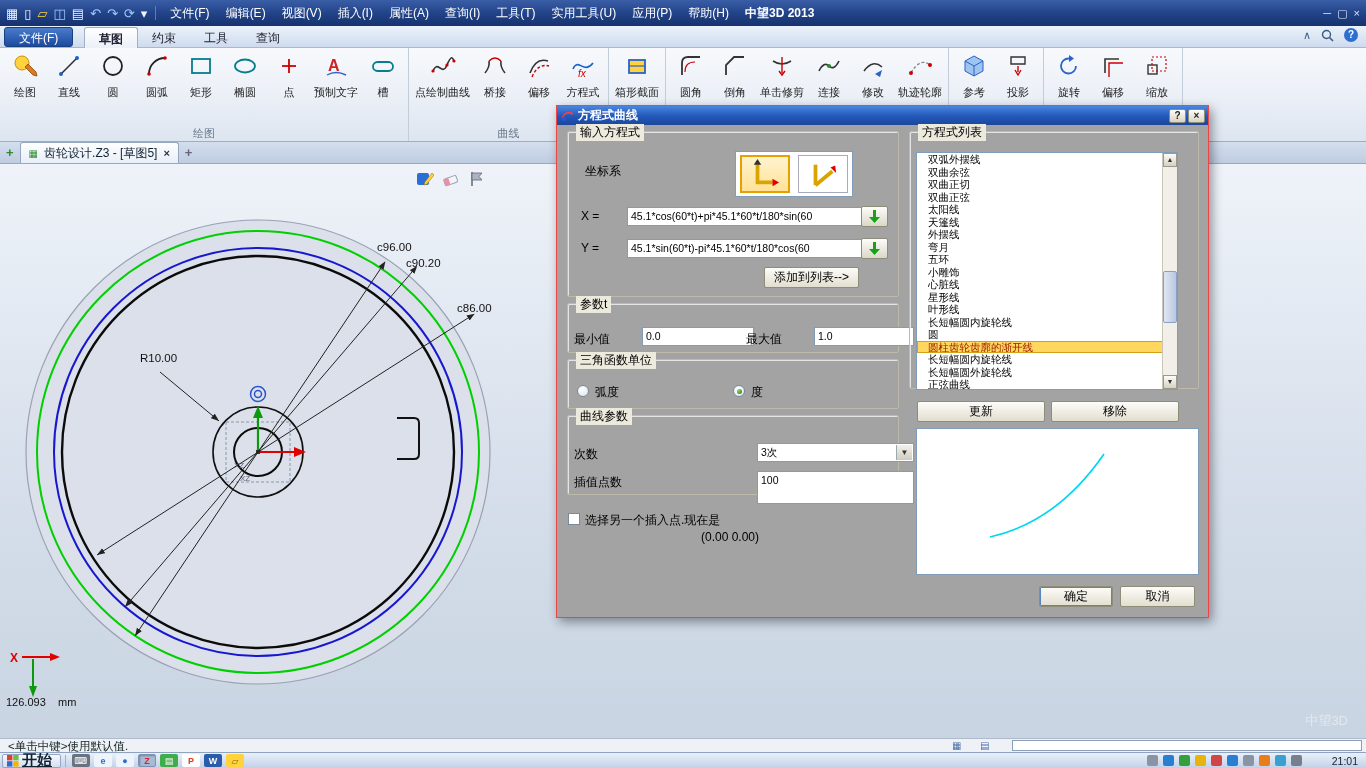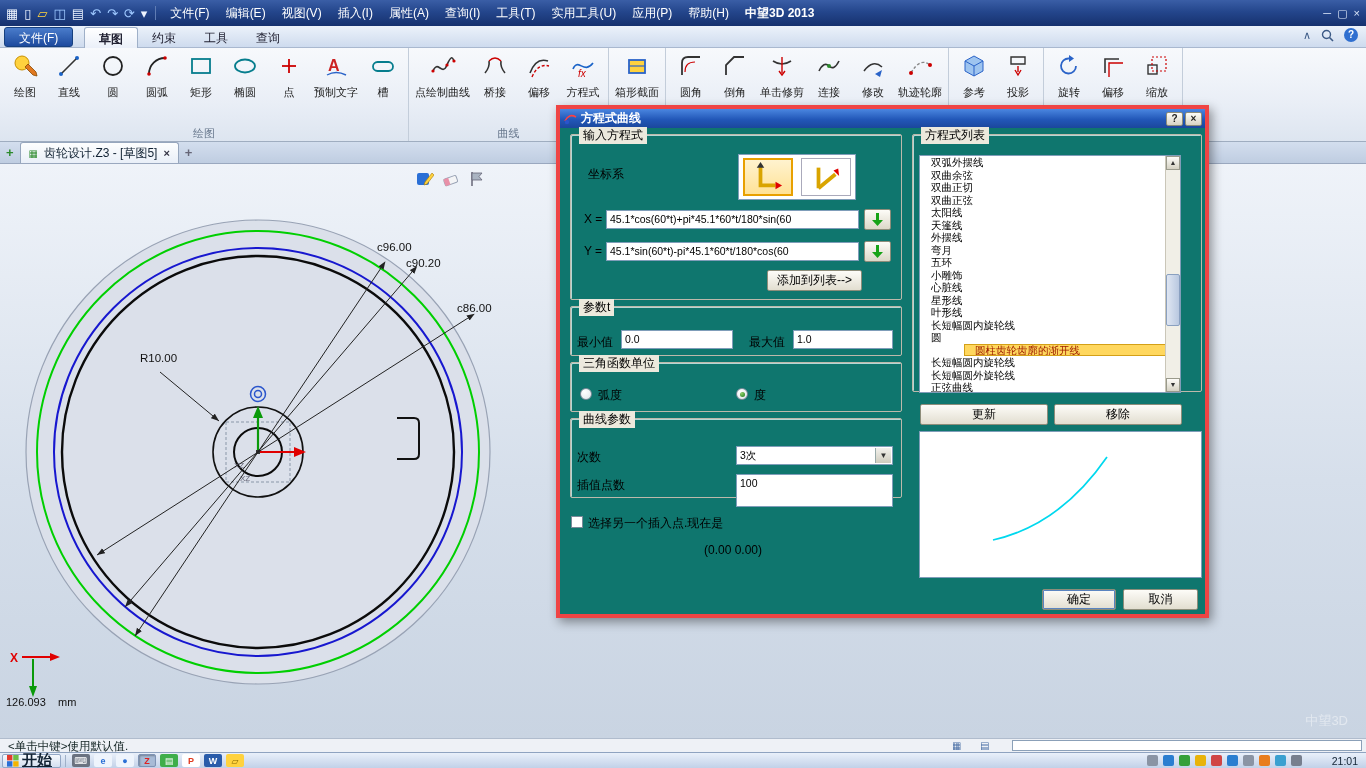--- a/index.html
+++ b/index.html
@@ -63,54 +63,54 @@
   
   .canvas { position:absolute; left:0; top:164px; width:1366px; height:574px;
             background:linear-gradient(180deg,#eff3f9 0%,#d6dfeb 55%,#c9d4e2 100%); }
   .canvas svg.sketch { position:absolute; left:0; top:0; }
   .ctools { position:absolute; left:416px; top:6px; display:flex; gap:8px; }
   .ctool { width:18px; height:18px; }
   .watermark { position:absolute; right:18px; bottom:8px; color:#ffffff; opacity:.45; font-size:13px; }
 
   
   .dialog { position:absolute; left:556px; top:105px; width:653px; height:513px; z-index:50;
-            background:#0f766e; border:4px solid #ef4444; box-shadow:3px 4px 10px rgba(0,0,0,.4); }
+            background:#a3a3a3; border:1px solid #ef4444; box-shadow:3px 4px 10px rgba(0,0,0,.4); }
   .dlg-title { height:19px; background:linear-gradient(180deg,#4a86e0 0%,#2257b8 55%,#1b479c 100%);
                display:flex; align-items:center; padding:0 3px 0 4px; }
   .dlg-title-text { color:#fff; font-size:12px; font-weight:bold; margin-left:4px; flex:1; }
   .dlg-btn { width:17px; height:14px; background:linear-gradient(180deg,#fdfcf8,#d8d4c4); border:1px solid #8d8d7a;
              border-radius:2px; font-size:10px; font-weight:bold; color:#222; text-align:center; line-height:12px;
              margin-left:2px; }
   .dlg-body { position:relative; width:651px; height:493px; font-size:12px; color:#000; }
   .grp { position:absolute; border:1px solid #bdb9ab; border-radius:2px;
          box-shadow:inset 1px 1px 0 rgba(255,255,255,.7); }
   .grp-t { position:absolute; top:-8px; left:8px; background:#ece9dd; padding:0 4px; font-size:12px; }
   .dlbl { position:absolute; font-size:12px; white-space:nowrap; }
   .dinput { position:absolute; background:#fff; border:1px solid #7f9db9; font-size:10.5px; padding:2px 3px;
-            overflow:hidden; white-space:nowrap; }
+            overflow:hidden; white-space:nowrap;margin-left:24px; }
   .dbtn { position:absolute; background:linear-gradient(180deg,#fdfcf8,#e2ded0); border:1px solid #8d8d7a;
           border-radius:2px; font-size:12px; text-align:center; line-height:19px; }
   .dbtn.default { box-shadow:inset 0 0 0 1px #5a84c0; }
   .arrow-btn { position:absolute; background:linear-gradient(180deg,#fdfcf8,#dcd8c8); border:1px solid #8d8d7a;
                border-radius:2px; display:flex; align-items:center; justify-content:center; }
   .coordbox { position:absolute; background:#fff; border:1px solid #7f9db9; }
   .cs-btn { position:absolute; top:3px; width:50px; height:38px; border:1px solid #aab;
             background:#fff; display:flex; align-items:center; justify-content:center; }
   .cs-btn.sel { background:linear-gradient(180deg,#fff3cf,#ffe296); border:2px solid #e8a000; }
   .radio { position:absolute; width:12px; height:12px; border-radius:50%; border:1px solid #7a8a99;
            background:radial-gradient(circle at 35% 30%,#fff,#dfe5ea); }
   .radio.on::after { content:""; position:absolute; left:2.5px; top:2.5px; width:5px; height:5px;
                      border-radius:50%; background:radial-gradient(circle at 35% 30%,#8fd06a,#1d7a1d); }
   .chk { position:absolute; width:12px; height:12px; background:#fff; border:1px solid #7a8a99; }
   .dd-arrow { position:absolute; right:1px; top:1px; bottom:1px; width:16px;
               background:linear-gradient(180deg,#f2f1ec,#cfccbe); border-left:1px solid #9aa;
               font-size:8px; color:#333; text-align:center; line-height:15px; }
   .listbox { position:absolute; background:#fff; border:1px solid #7f9db9; overflow:hidden; }
   .litem { height:12.5px; line-height:12.5px; font-size:10.5px; padding-left:11px; white-space:nowrap; }
-  .litem.sel { background:#ffd75e; color:#a02000; outline:1px solid #d4a017; outline-offset:-1px;margin-left:44px; }
+  .litem.sel { background:#ffd75e; color:#a02000; outline:1px solid #d4a017; outline-offset:-1px; }
   .sbar { position:absolute; right:0; top:0; bottom:0; width:15px; background:#f1efe7; border-left:1px solid #cac6b8; }
   .sbtn { position:absolute; left:0; width:14px; height:14px; background:linear-gradient(180deg,#fdfcf8,#d5d1c2);
           border:1px solid #9a9a8c; font-size:7px; text-align:center; line-height:12px; color:#333; }
   .sthumb { position:absolute; left:0; width:14px; background:linear-gradient(90deg,#dfe6f2,#b9c8e0);
             border:1px solid #8aa0c0; border-radius:2px; }
   .preview { position:absolute; background:#fff; border:1px solid #7f9db9; }
 
   
   .promptbar { position:absolute; left:0; top:738px; width:1366px; height:14px; background:#eef1f6;
                border-top:1px solid #b0bccd; font-size:11.5px; color:#122; }
@@ -548,21 +548,21 @@
       <span class="dlbl" style="left:17px;top:321px">次数</span>
       <div class="dinput" style="left:176px;top:318px;width:157px;height:19px">
         <span>3次</span>
         <span class="dd-arrow">▼</span>
       </div>
       <span class="dlbl" style="left:17px;top:349px">插值点数</span>
       <div class="dinput" style="left:176px;top:346px;width:157px;height:33px">100</div>
 
       <span class="chk" style="left:11px;top:388px"></span>
       <span class="dlbl" style="left:28px;top:387px">选择另一个插入点.现在是</span>
-      <span class="dlbl" style="left:144px;top:415px">(0.00 0.00)</span>
+      <span class="dlbl" style="left:144px;top:405px">(0.00 0.00)</span>
 
       <div class="grp" style="left:352px;top:6px;width:290px;height:258px">
         <span class="grp-t">方程式列表</span>
       </div>
       <div class="listbox" style="left:359px;top:27px;width:262px;height:238px">
         <div id="eqlist">
             <div class="litem">双弧外摆线</div>
             <div class="litem">双曲余弦</div>
             <div class="litem">双曲正切</div>
             <div class="litem">双曲正弦</div>

